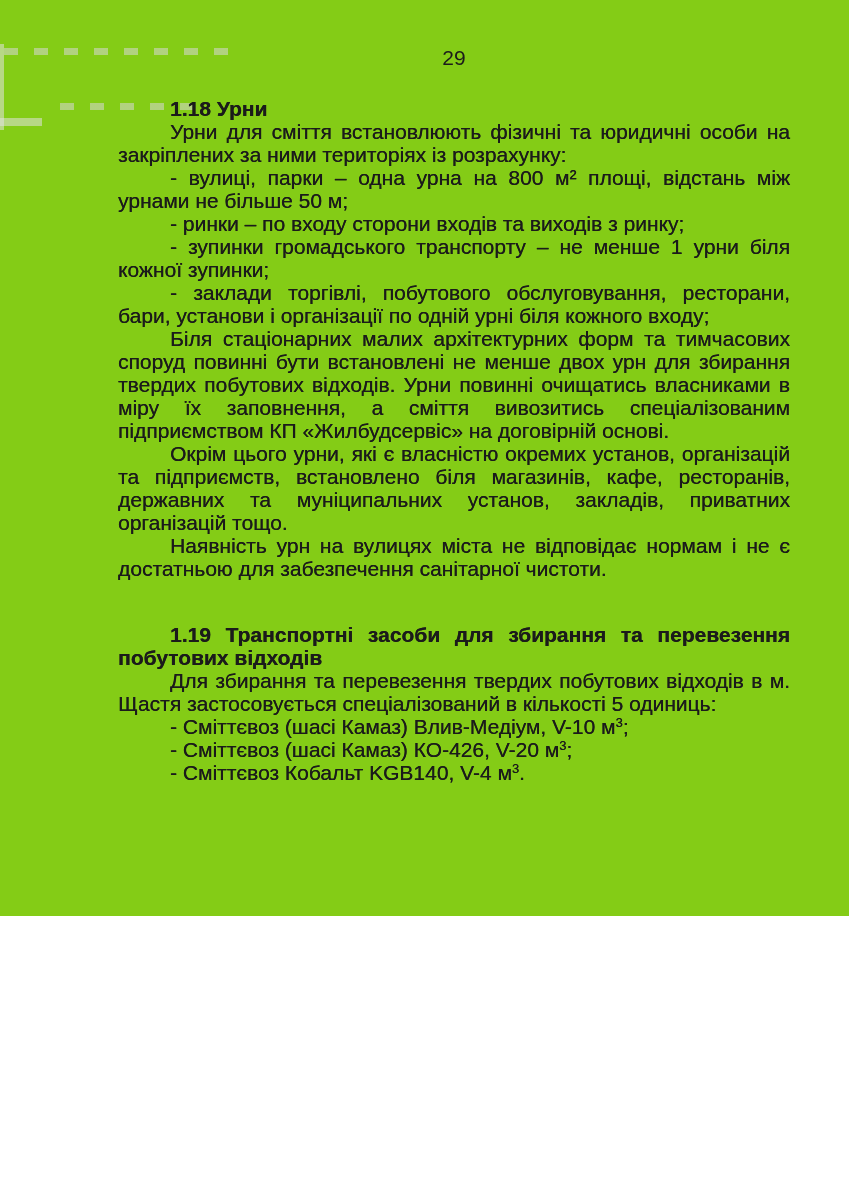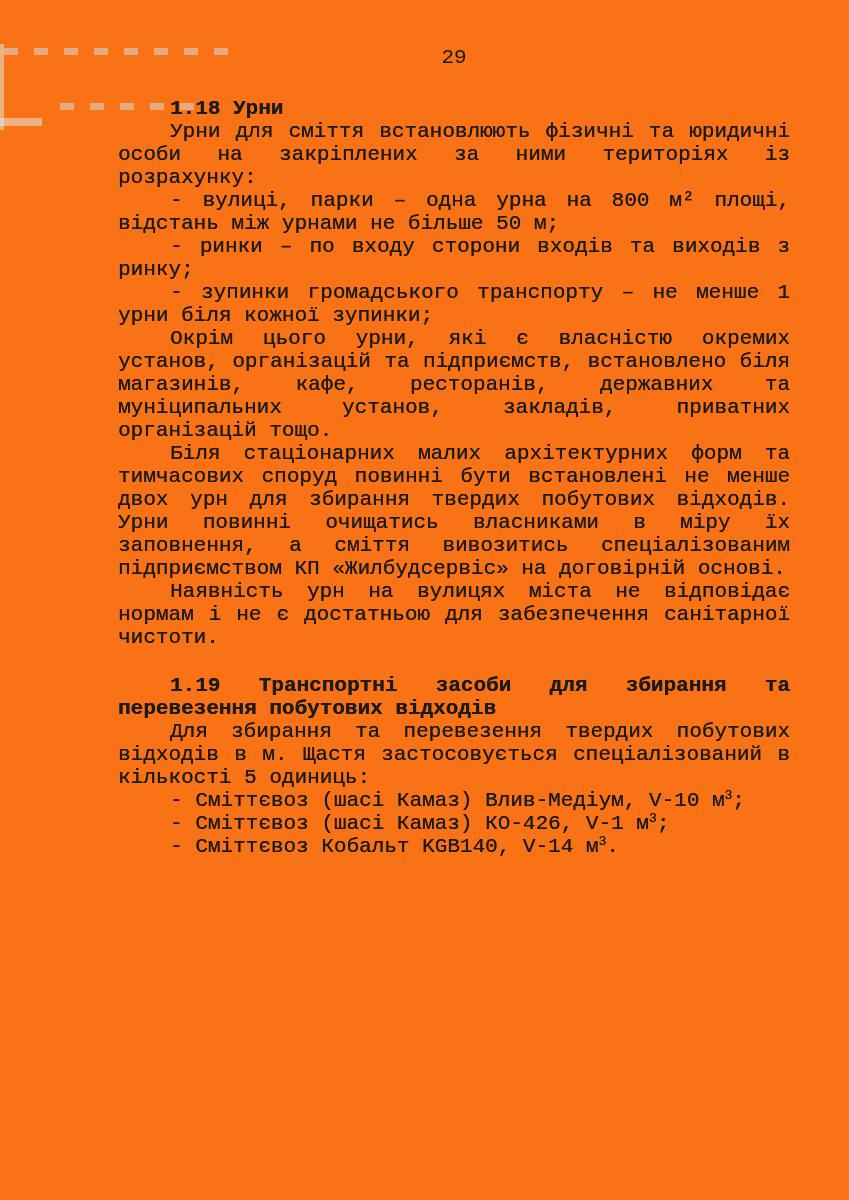--- a/index.html
+++ b/index.html
@@ -3,24 +3,24 @@
 <meta charset="utf-8">
 <style>
   html, body {
     margin: 0;
     padding: 0;
     background: #ffffff;
   }
   .page {
     position: relative;
     width: 849px;
-    height: 1200px;
-    background: #f97316;
+    height: 916px;
+    background: #84cc16;
     overflow: hidden;
-    font-family: Liberation Mono, monospace;
+    font-family: Liberation Sans, sans-serif;
     color: #1b1b1b;
   }
   .content {
     position: absolute;
     left: 118px;
     top: 46px;
     width: 672px;
   }
   .page-number {
     text-align: center;
@@ -30,21 +30,21 @@
   }
   .heading {
     font-size: 21px;
     line-height: 23px;
     font-weight: bold;
     text-indent: 52px;
     text-align: justify;
     margin: 0;
   }
   .heading.spaced {
-    margin-top: 25px;
+    margin-top: 43px;
   }
   .par {
     font-size: 21px;
     line-height: 23px;
     text-indent: 52px;
     text-align: justify;
     margin: 0;
     text-shadow: 0.2px 0 0 currentColor;
   }
   .heading {
@@ -78,27 +78,28 @@
 
   <div class="content">
 
     <div class="page-number">29</div>
 
     <p class="heading">1.18 Урни</p>
     <p class="par">Урни для сміття встановлюють фізичні та юридичні особи на закріплених за ними територіях із розрахунку:</p>
     <p class="par">- вулиці, парки – одна урна на 800 м² площі, відстань між урнами не більше 50 м;</p>
     <p class="par">- ринки – по входу сторони входів та виходів з ринку;</p>
     <p class="par">- зупинки громадського транспорту – не менше 1 урни біля кожної зупинки;</p>
+    <p class="par">- заклади торгівлі, побутового обслуговування, ресторани, бари, установи і організації по одній урні біля кожного входу;</p>
+    <p class="par">Біля стаціонарних малих архітектурних форм та тимчасових споруд повинні бути встановлені не менше двох урн для збирання твердих побутових відходів. Урни повинні очищатись власниками в міру їх заповнення, а сміття вивозитись спеціалізованим підприємством КП «Жилбудсервіс» на договірній основі.</p>
     <p class="par">Окрім цього урни, які є власністю окремих установ, організацій та підприємств, встановлено біля магазинів, кафе, ресторанів, державних та муніципальних установ, закладів, приватних організацій тощо.</p>
-    <p class="par">Біля стаціонарних малих архітектурних форм та тимчасових споруд повинні бути встановлені не менше двох урн для збирання твердих побутових відходів. Урни повинні очищатись власниками в міру їх заповнення, а сміття вивозитись спеціалізованим підприємством КП «Жилбудсервіс» на договірній основі.</p>
     <p class="par">Наявність урн на вулицях міста не відповідає нормам і не є достатньою для забезпечення санітарної чистоти.</p>
 
     <p class="heading spaced">1.19 Транспортні засоби для збирання та перевезення побутових відходів</p>
     <p class="par">Для збирання та перевезення твердих побутових відходів в м. Щастя застосовується спеціалізований в кількості 5 одиниць:</p>
 
     <p class="par"><span>- Сміттєвоз (шасі Камаз) Влив-Медіум, V-10 м</span><sup>3</sup><span>;</span></p>
 
-    <p class="par"><span>- Сміттєвоз (шасі Камаз) КО-426, V-1 м</span><sup>3</sup><span>;</span></p>
+    <p class="par"><span>- Сміттєвоз (шасі Камаз) КО-426, V-20 м</span><sup>3</sup><span>;</span></p>
 
-    <p class="par"><span>- Сміттєвоз Кобальт KGB140, V-14 м</span><sup>3</sup><span>.</span></p>
+    <p class="par"><span>- Сміттєвоз Кобальт KGB140, V-4 м</span><sup>3</sup><span>.</span></p>
 
   </div>
 </div>
 
 </body></html>

